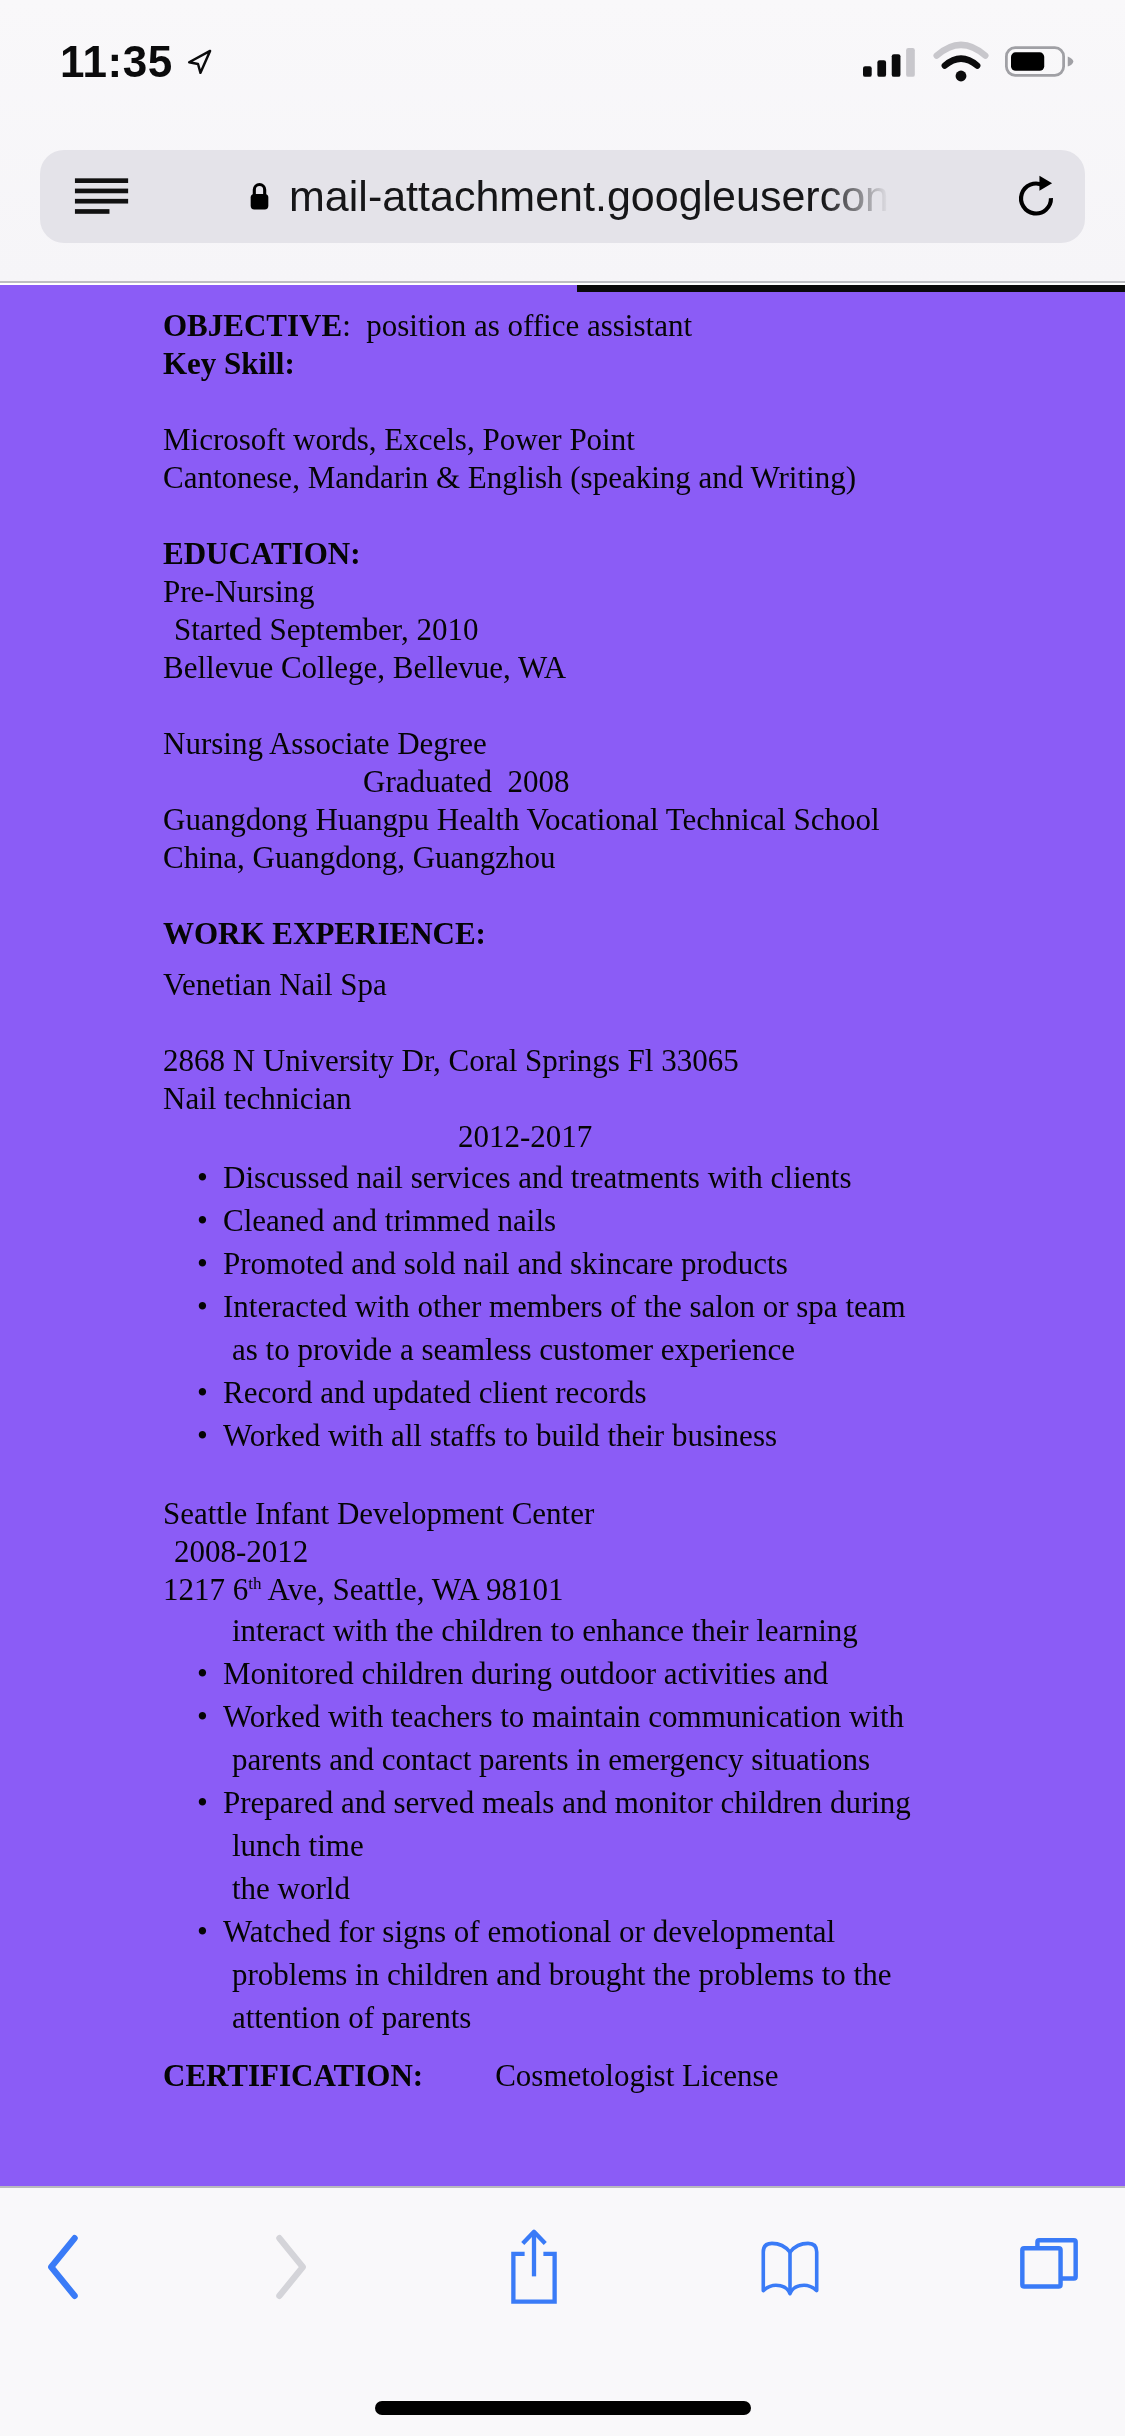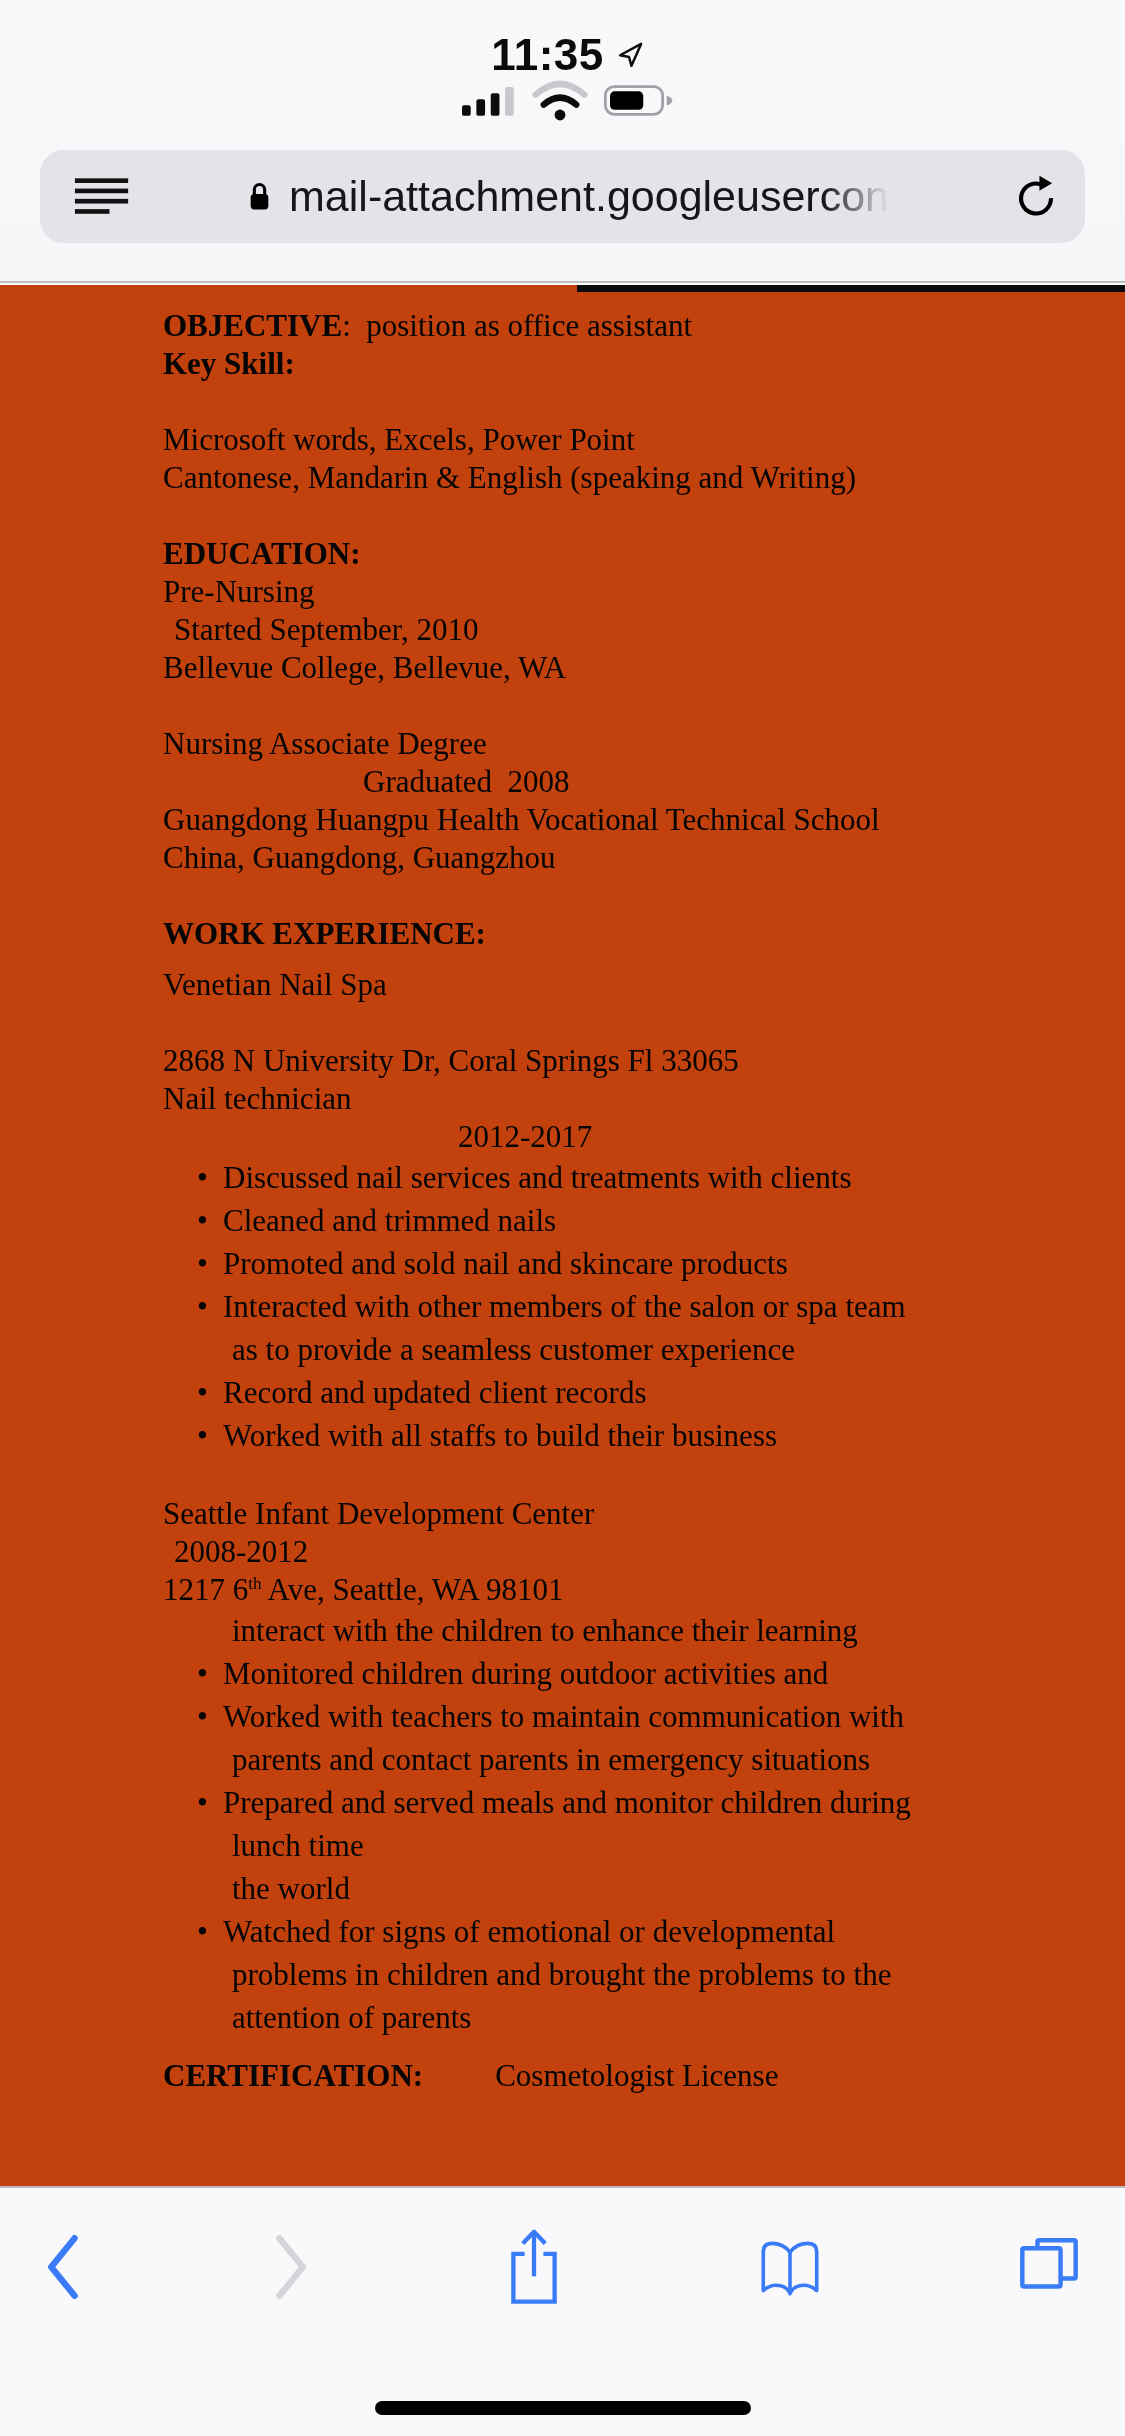--- a/index.html
+++ b/index.html
@@ -15,21 +15,20 @@
   .chrome-top {
     position:absolute; top:0; left:0; right:0; height:283px;
     background:linear-gradient(#f9f8fa,#f6f5f8);
     border-bottom:2px solid #bdbdc2;
     z-index:3;
   }
   .statusbar {
     position:absolute; top:30px; left:0; right:0; height:64px;
     display:flex; align-items:center; justify-content:space-between;
     padding:0 48px 0 60px;
-    flex-direction:column;
   }
   .sb-left { display:flex; align-items:center; gap:10px; }
   .sb-time { font-size:44px; font-weight:700; color:#0b0b0c; letter-spacing:0.5px; }
   .sb-right { display:flex; align-items:center; gap:16px; }
 
   .urlfield {
     position:absolute; top:150px; left:40px; right:40px; height:93px;
     background:#e4e3e9; border-radius:24px;
     display:flex; align-items:center;
     padding:0 26px 0 34px;
@@ -41,21 +40,21 @@
     content:""; position:absolute; top:0; right:0; bottom:0; width:78px;
     background:linear-gradient(90deg, rgba(228,227,233,0), #e4e3e9 85%);
   }
   .reader-btn { margin-right:18px; display:flex; }
   .reload-btn { margin-left:14px; display:flex; }
   .lock { margin-right:16px; flex:none; display:flex; }
 
   
   .page {
     position:absolute; top:285px; bottom:250px; left:0; right:0;
-    background:#c2410c; overflow:hidden; z-index:1;
+    background:#8b5cf6; overflow:hidden; z-index:1;
   }
   .page-edge-bar {
     position:absolute; top:0; right:0; height:7px; width:48.7%;
     background:#0a0a0a;
   }
   .doc {
     padding:22px 58px 0 163px;
     font-family:"Liberation Serif","DejaVu Serif",serif;
     font-size:31px; line-height:38px; color:#050505;
   }

